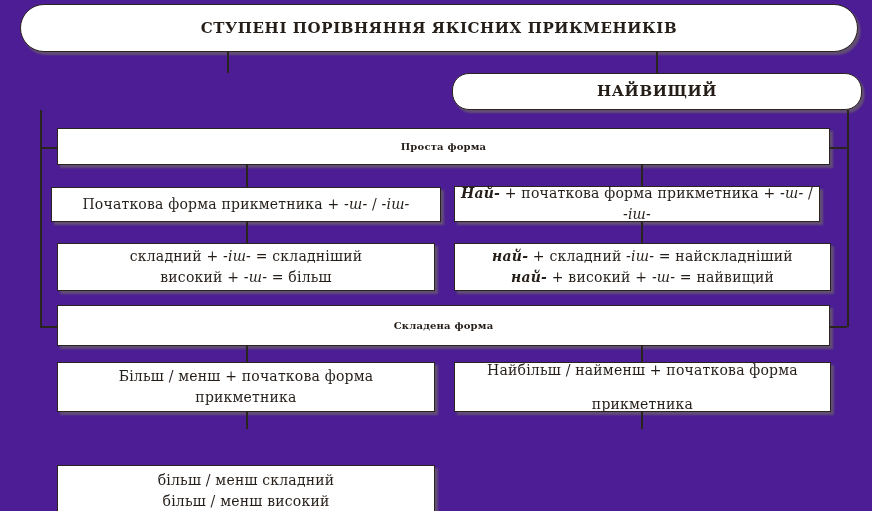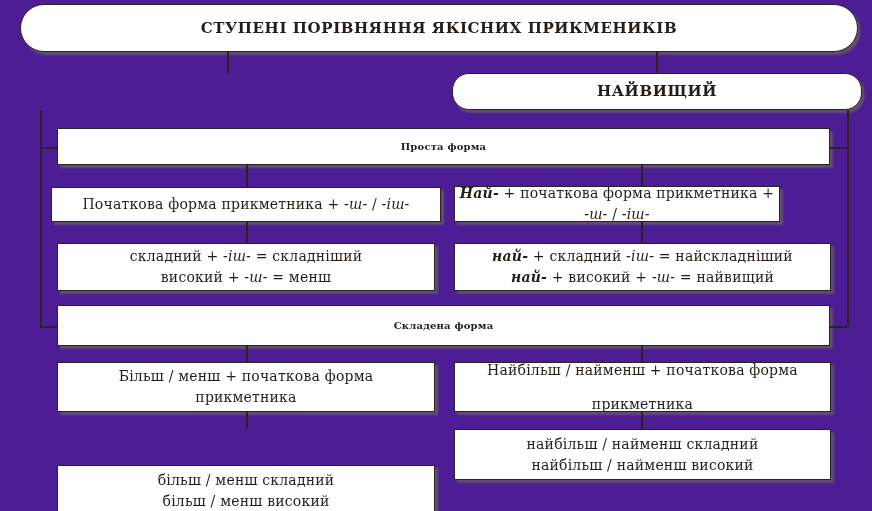--- a/index.html
+++ b/index.html
@@ -73,27 +73,27 @@
     <span class="degree-text">НАЙВИЩИЙ</span>
   </div>
 
   <div class="box" style="left:57px; top:128px; width:773px; height:37px;">
     <span class="header-text">Проста форма</span>
   </div>
 
   <div class="box body-text" style="left:51px; top:187px; width:390px; height:35px;">
     <span class="line"><span>Початкова форма прикметника + </span><span class="it">-ш-</span><span> / </span><span class="it">-іш-</span></span>
   </div>
-  <div class="box body-text" style="left:454px; top:186px; width:326px; height:36px;">
+  <div class="box body-text" style="left:454px; top:186px; width:366px; height:36px;">
     <span class="line"><span class="bi">Най-</span><span> + початкова форма прикметника + </span><span class="it">-ш-</span><span> / </span><span class="it">-іш-</span></span>
   </div>
 
   <div class="box body-text" style="left:57px; top:243px; width:378px; height:48px;">
     <span class="line"><span>складний + </span><span class="it">-іш-</span><span> = складніший</span></span>
-    <span class="line"><span>високий + </span><span class="it">-ш-</span><span> = менш</span></span>
+    <span class="line"><span>високий + </span><span class="it">-ш-</span><span> = більш</span></span>
   </div>
   <div class="box body-text" style="left:454px; top:243px; width:377px; height:48px;">
     <span class="line"><span class="bi">най-</span><span> + складний </span><span class="it">-іш-</span><span> = найскладніший</span></span>
     <span class="line"><span class="bi">най-</span><span> + високий + </span><span class="it">-ш-</span><span> = найвищий</span></span>
   </div>
 
   <div class="box" style="left:57px; top:305px; width:773px; height:41px;">
     <span class="header-text">Складена форма</span>
   </div>
 
@@ -102,24 +102,20 @@
     <span class="line">прикметника</span>
   </div>
   <div class="box body-text" style="left:454px; top:362px; width:377px; height:50px;gap:13px;">
     <span class="line">Найбільш / найменш + початкова форма</span>
     <span class="line">прикметника</span>
   </div>
 
   <div class="box body-text" style="left:57px; top:429px; width:378px; height:51px;margin-top:36px;">
     <span class="line">більш / менш складний</span>
     <span class="line">більш / менш високий</span>
-  </div>
-  <div class="box body-text" style="left:454px; top:429px; width:377px; height:51px;">
-    <span class="line">найбільш / найменш складний</span>
-    <span class="line">найбільш / найменш високий</span>
   </div>
 
   <div class="vline" style="left:227px; top:52px; height:21px;"></div>
   <div class="vline" style="left:656px; top:52px; height:21px;"></div>
 
   <div class="vline" style="left:40px; top:110px; height:217px;"></div>
   <div class="vline" style="left:847px; top:110px; height:217px;"></div>
 
   <div class="hline" style="left:40px; top:147px; width:17px;"></div>
   <div class="hline" style="left:40px; top:326px; width:17px;"></div>

